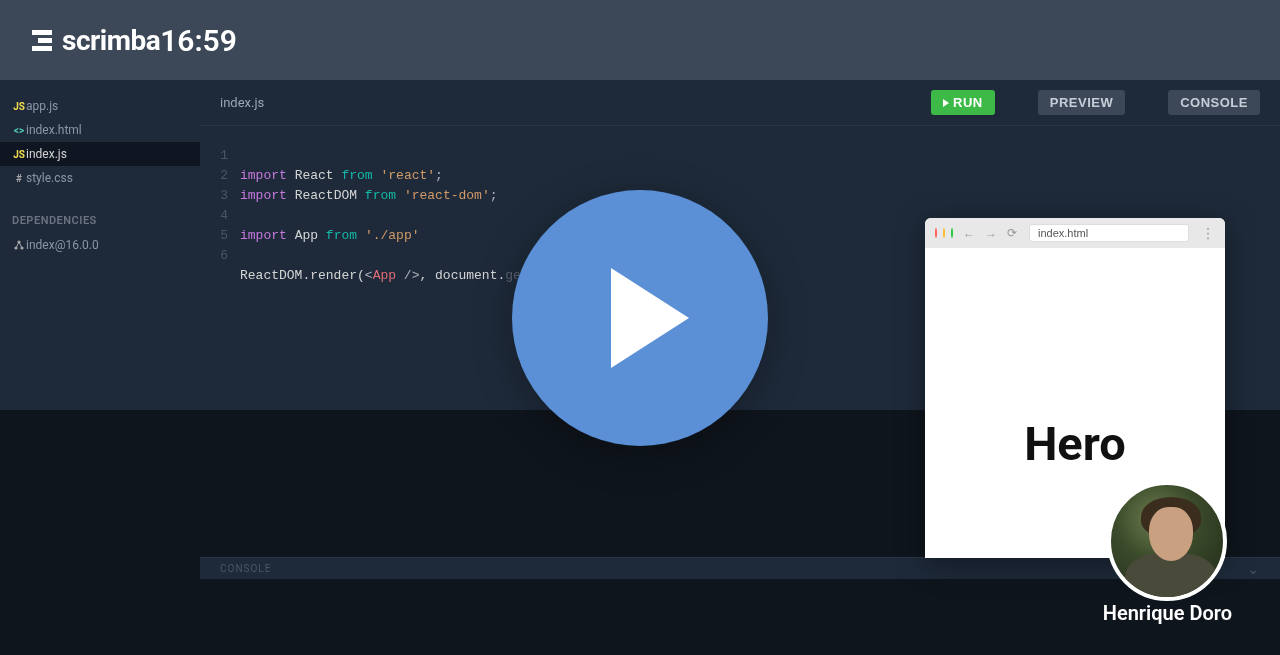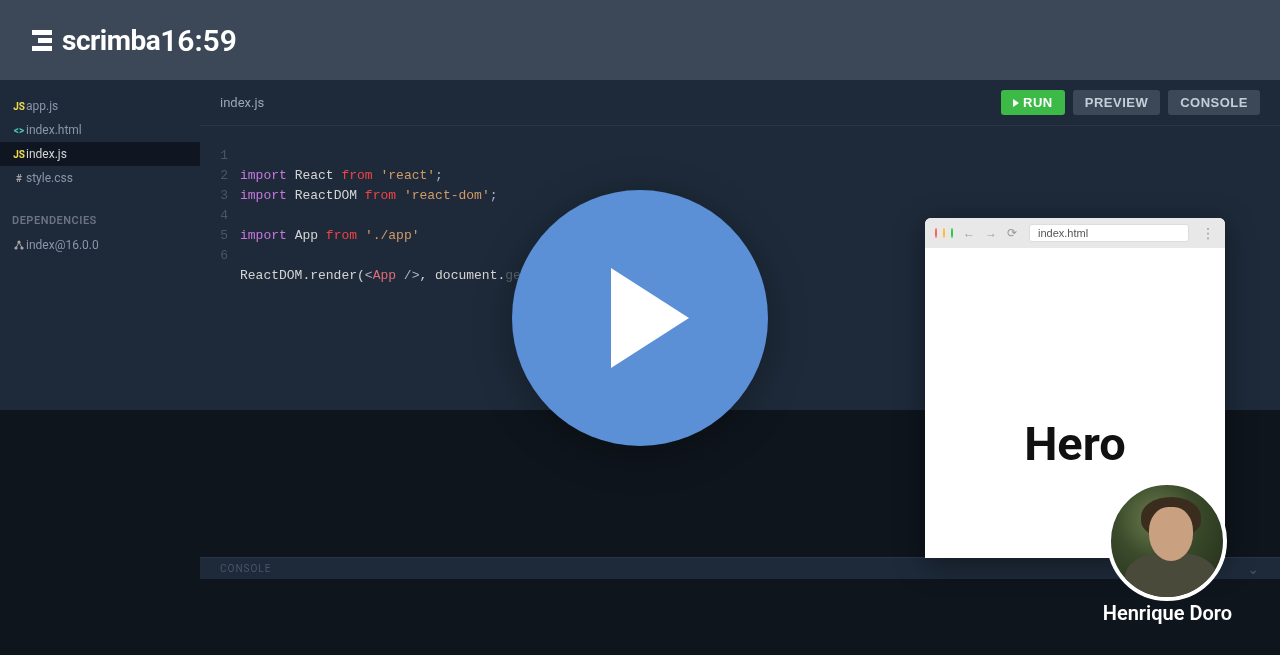--- a/index.html
+++ b/index.html
@@ -129,20 +129,21 @@
     .btn-run .play-glyph {
       width: 0;
       height: 0;
       border-left: 6px solid #fff;
       border-top: 4px solid transparent;
       border-bottom: 4px solid transparent;
     }
     .btn-secondary {
       background: #3c4858;
       color: #c5ced8;
+      margin-left: 35px;
     }
     .code-editor {
       display: flex;
       padding: 20px 0 0 0;
       font-family: "SFMono-Regular", Consolas, "Liberation Mono", Menlo, monospace;
       font-size: 13px;
       line-height: 20px;
       flex: 1;
       min-height: 0;
     }
@@ -152,21 +153,21 @@
       color: #4a5568;
       padding-right: 12px;
       user-select: none;
     }
     .code-lines {
       flex: 1;
       white-space: pre;
     }
     .tok-keyword { color: #c678dd; }
     .tok-plain { color: #d4d4d4; }
-    .tok-from { color: #ef4444; }
+    .tok-from { color: #14b8a6; }
     .tok-string { color: #d19a66; }
     .tok-punct { color: #abb2bf; }
     .tok-tag { color: #e06c75; }
     .tok-dim { color: #5c6370; }
 
     .bottom-dark {
       position: absolute;
       left: 0;
       right: 0;
       bottom: 0;

